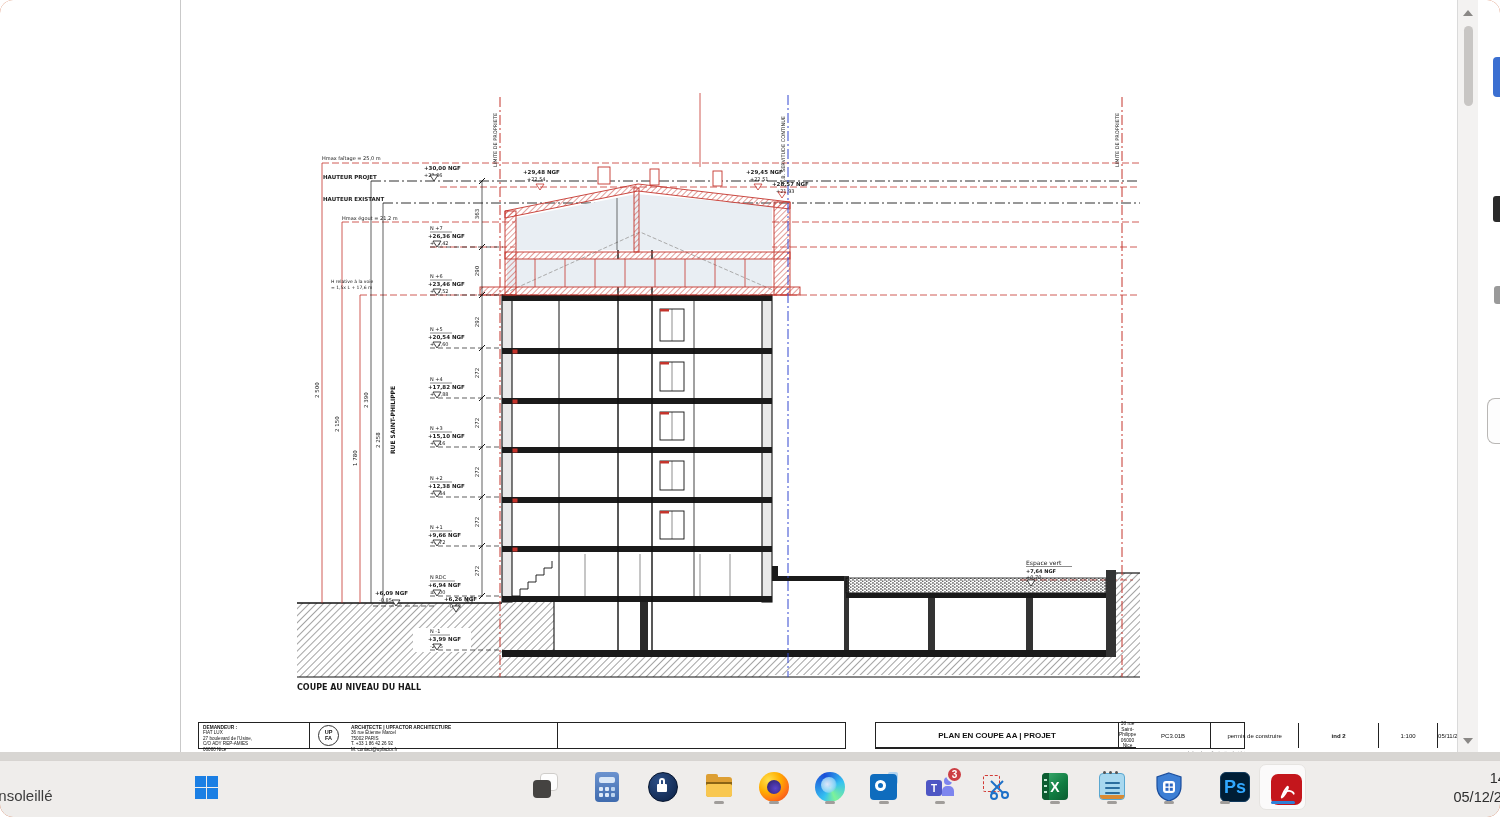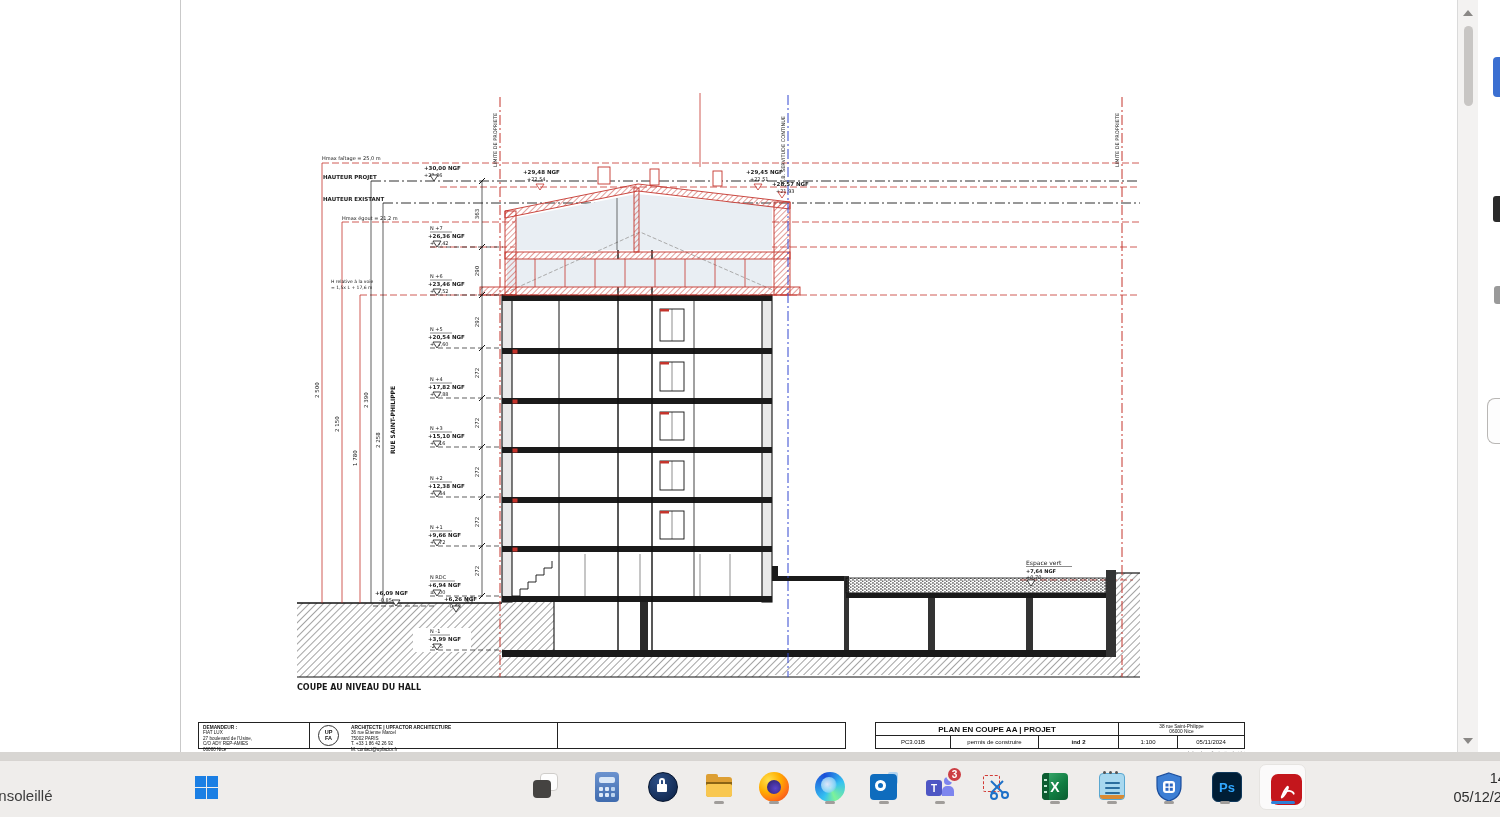--- a/index.html
+++ b/index.html
@@ -1,18 +1,18 @@
 <!DOCTYPE html>
 <html><head>
 <meta charset="utf-8">
 <style>
   html,body{margin:0;padding:0;background:#fff;}
   *{box-sizing:border-box;}
   .screen{position:relative;width:1500px;height:817px;overflow:hidden;background:#c2410c;
-          font-family:"Liberation Sans","DejaVu Sans",sans-serif;}
+          font-family:"Liberation Sans","DejaVu Sans",sans-serif;border-radius:13px;}
   
   .viewer{position:absolute;left:0;top:0;width:1500px;height:752px;background:#fff;}
   .page-edge{position:absolute;left:180px;top:0;width:1px;height:752px;background:#c9c9c9;}
   .plan-svg{position:absolute;left:180px;top:0;}
   
   .plan-svg text{font-family:"DejaVu Sans","Liberation Sans",sans-serif;fill:#1a1a1a;}
   .t45{font-size:4.5px;} .t5{font-size:5px;} .t55{font-size:5.5px;} .t6{font-size:6px;} .t8{font-size:8px;}
   .b{font-weight:bold;}
   .red{fill:#c4342c;} .bluet{fill:#3347d0;}
   .k{stroke:#1a1a1a;} .thin{stroke-width:.5;} 
@@ -32,21 +32,21 @@
   .rs{stroke:#c4342c;stroke-width:.9;}
   
   .tb{position:absolute;border:1px solid #222;background:#fff;color:#111;}
   .tb-left{left:198px;top:722px;width:648px;height:27px;display:flex;font-size:4.6px;line-height:5.4px;}
   .tb-cell{padding:2px 4px;}
   .tb-div{border-left:1px solid #222;}
   .tb-h{font-weight:bold;font-size:4.8px;}
   .logo-cell{width:38px;display:flex;align-items:center;justify-content:center;}
   .logo-circle{width:21px;height:21px;border:1px solid #333;border-radius:50%;display:flex;flex-direction:column;
                align-items:center;justify-content:center;font-size:5.5px;font-weight:bold;line-height:5.5px;}
-  .tb-right{left:875px;top:722px;width:370px;height:27px;display:flex;flex-direction:column;font-size:6px;}
+  .tb-right{left:875px;top:722px;width:370px;height:27px;display:flex;flex-direction:row;font-size:6px;}
   .tbr-row{display:flex;flex:1;}
   .tbr-cell{display:flex;align-items:center;justify-content:center;border-right:1px solid #222;height:100%;text-align:center;}
   .tbr-cell:last-child{border-right:none;}
   .tbr-row1{border-bottom:1px solid #222;}
   .tb-note{position:absolute;left:1150px;top:750px;width:95px;font-size:4.2px;color:#777;text-align:right;}
   
   .scrollbar{position:absolute;left:1457px;top:0;width:21px;height:752px;background:#f3f2f1;border-left:1px solid #dadada;}
   .sb-arrow{position:absolute;left:5px;width:0;height:0;border-left:5px solid transparent;border-right:5px solid transparent;}
   .sb-up{top:10px;border-bottom:6px solid #8a8886;}
   .sb-down{top:738px;border-top:6px solid #8a8886;}
@@ -92,22 +92,22 @@
           color:#fff;font-size:10px;font-weight:bold;display:flex;align-items:center;justify-content:center;}
   .tms-head{position:absolute;left:20px;top:6px;width:8px;height:8px;background:#7d85ee;border-radius:50%;}
   .tms-body{position:absolute;left:18px;top:15px;width:12px;height:10px;background:#7d85ee;border-radius:5px 5px 0 0;}
   .snip-sq{position:absolute;left:2px;top:4px;width:17px;height:17px;border:1.6px dashed #d23b36;border-radius:2px;}
   .xl{position:absolute;left:3px;top:2px;width:26px;height:27px;border-radius:4px;
       background:linear-gradient(135deg,#3fae71,#107c41 60%,#0b5c30);color:#fff;font-weight:bold;font-size:14px;
       display:flex;align-items:center;justify-content:center;}
   .npd{position:absolute;left:3px;top:2px;width:26px;height:27px;border-radius:4px;background:#a8d8ef;border:1px solid #5aa7d0;overflow:hidden;}
   .npd i{position:absolute;left:5px;width:15px;height:2px;background:#2b6e9e;border-radius:1px;}
   .npd .bar{position:absolute;left:0;bottom:0;width:100%;height:4px;background:#d98a33;}
-  .ps{position:absolute;left:3px;top:1px;width:30px;height:30px;border-radius:6px;background:#001e36;border:1px solid #10395c;
-      color:#31a8ff;font-weight:bold;font-size:13px;display:flex;align-items:center;justify-content:center;}
+  .ps{position:absolute;left:11px;top:1px;width:30px;height:30px;border-radius:6px;background:#001e36;border:1px solid #10395c;
+      color:#31a8ff;font-weight:bold;font-size:18px;display:flex;align-items:center;justify-content:center;}
   .acro{position:absolute;left:4px;top:3px;width:31px;height:31px;border-radius:7px;background:#c4161c;
         display:flex;align-items:center;justify-content:center;}
 </style>
 </head>
 <body>
 
 <div class="screen">
 
   <div class="viewer">
     <div class="page-edge"></div>

